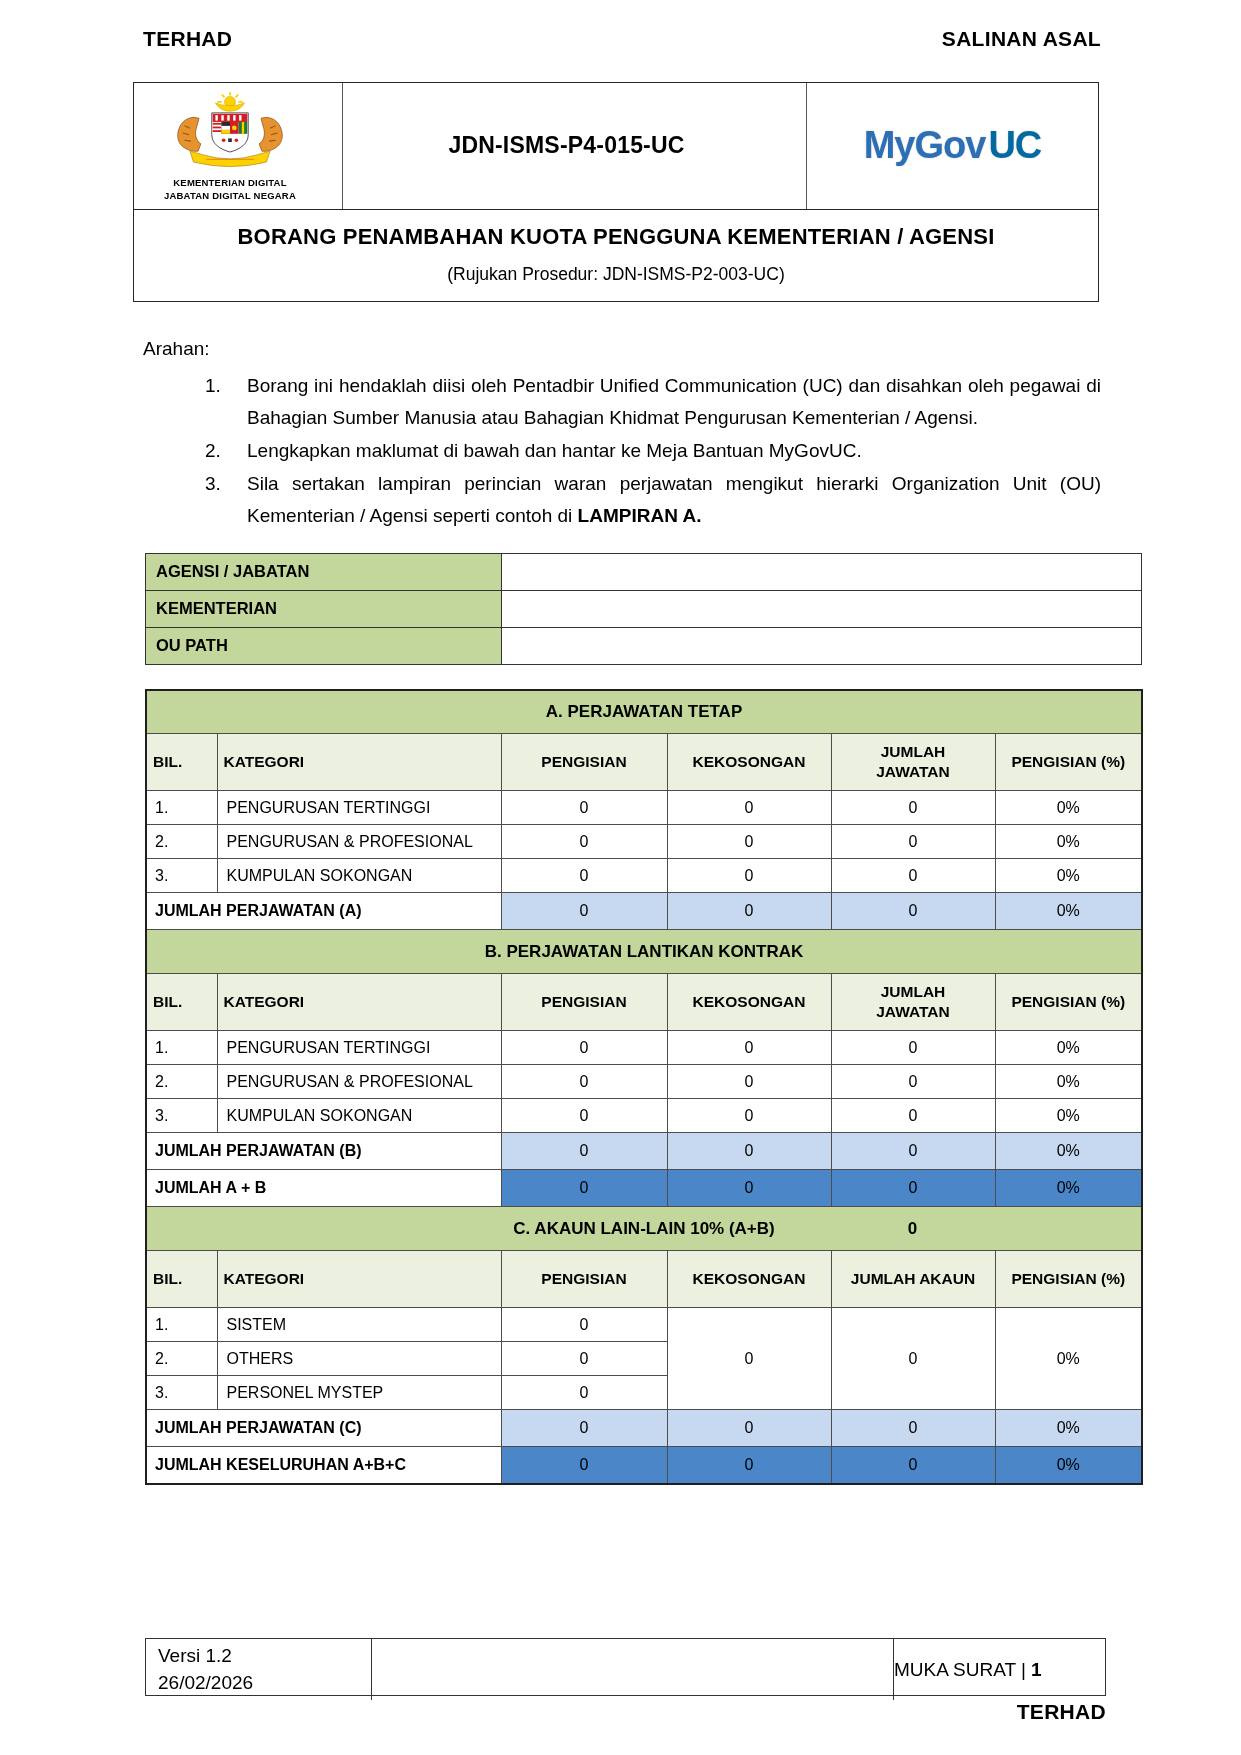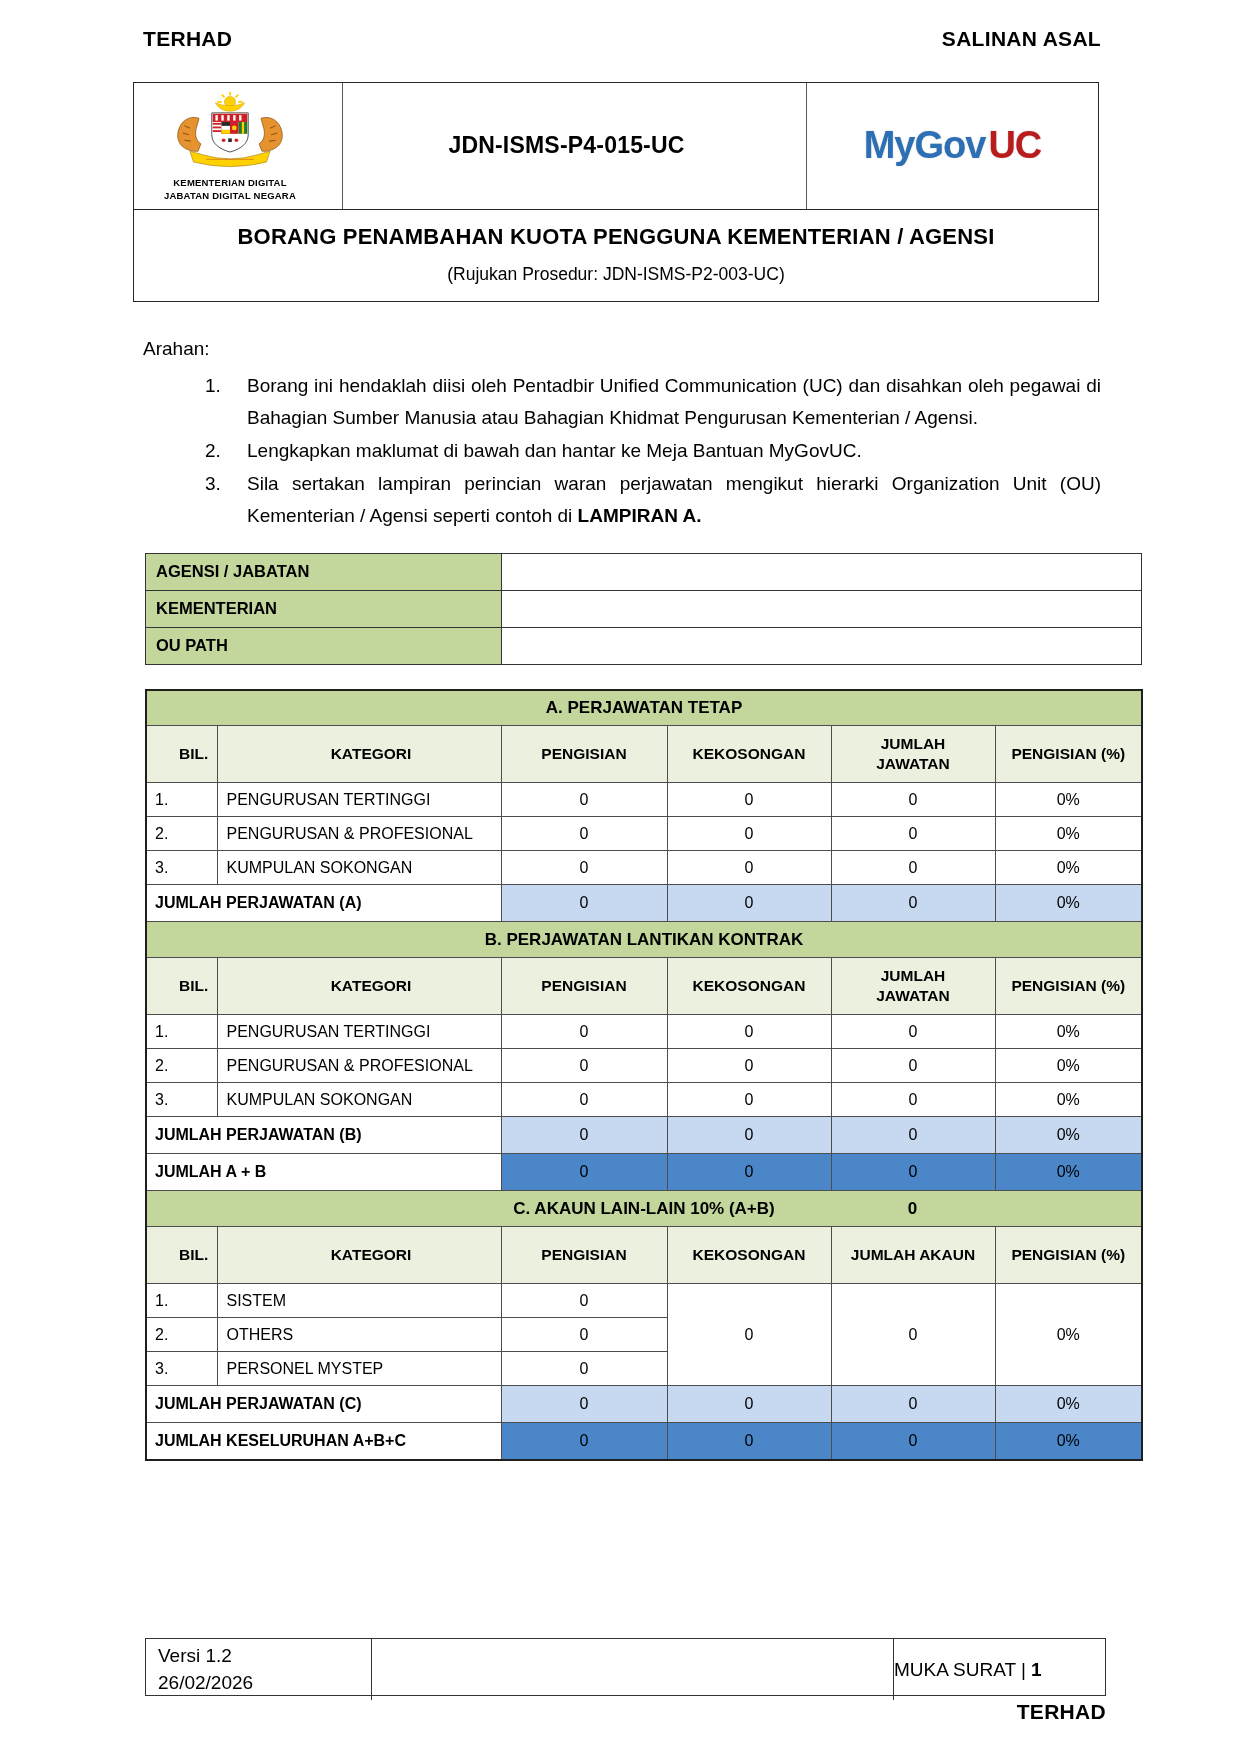--- a/index.html
+++ b/index.html
@@ -14,43 +14,43 @@
   
   .hdr-box { margin:31px 142px 0 133px; border:1.5px solid #262626; }
   .hdr-row1 { display:grid; grid-template-columns:192px 1fr 308px; border-bottom:1.5px solid #262626; }
   .hdr-cell { min-height:121px; display:flex; align-items:center; justify-content:center; }
   .hdr-cell + .hdr-cell { border-left:1.5px solid #595959;margin-left:16px; }
   .logo-cell { flex-direction:column; padding:8px 4px 6px; }
   .logo-text { font-size:9.5px; font-weight:bold; text-align:center; line-height:1.4; letter-spacing:.2px; margin-top:3px; }
   .code-cell { font-weight:bold; font-size:23px; letter-spacing:.2px; }
   .brand-cell { font-size:38px; letter-spacing:-1px; text-shadow:0 0 2px rgba(170,170,170,.55); }
   .brand-my,.brand-gov { color:#2c6fb5; font-weight:600; }
-  .brand-uc { color:#b91c1c; font-weight:bold; margin-left:3px; }
+  .brand-uc { color:#0369a1; font-weight:bold; margin-left:3px; }
   .title-row { padding:14px 12px 16px; text-align:center; }
   .form-title { font-size:22px; font-weight:bold; letter-spacing:.2px; }
   .form-subtitle { font-size:17.5px; margin-top:14px; }
   
   .instructions { margin:36px 140px 0 143px; font-size:19px; }
   .ins-list { margin-top:10px; }
   .ins-item { display:flex; line-height:1.72; padding-left:62px; }
   .ins-num { width:42px; flex:none; }
   .ins-text { flex:1; text-align:justify; }
   
   .org-table { border-collapse:collapse; margin:20px 0 0 145px; }
   .org-table td { border:1.5px solid #333; height:37px; }
   .org-label { width:356px; background:#c3d69b; font-weight:bold; font-size:16.5px; padding-left:10px; }
   .org-value { width:640px; background:#fff; }
   
   .main-table { border-collapse:collapse; margin:24px 0 0 145px; width:996px;
                 table-layout:fixed; border:2px solid #1f1f1f; }
   .main-table td { border:1px solid #4d4d4d; font-size:16px; overflow:hidden; }
-  tr.sec td { background:#c3d69b; font-weight:bold; font-size:17px; text-align:center; height:36px; position:relative; }
+  tr.sec td { background:#c3d69b; font-weight:bold; font-size:17px; text-align:center; height:44px; position:relative; }
   .czero { position:absolute; left:77%; top:50%; transform:translate(-50%,-50%); font-weight:bold; }
   tr.colhdr td { background:#ebf1de; font-weight:bold; font-size:15.5px; text-align:center; height:57px; line-height:1.35; }
-  tr.colhdr td.lft { text-align:center; padding-left:25px;margin-left:32px; }
+  tr.colhdr td.lft { text-align:left; padding-left:6px;margin-left:32px; }
   .wrap-narrow { display:inline-block; max-width:92px; }
   tr.drow td { height:34px; text-align:center; }
   tr.drow td.bil { text-align:left; padding-left:8px; }
   tr.drow td.kat { text-align:left; padding-left:9px; }
   tr.jrow td { height:37px; text-align:center; }
   tr.jrow td.jlabel { text-align:left; padding-left:8px; font-weight:bold; background:#fff; }
   tr.blue td.val { background:#c6d9f0; }
   tr.dblue td.val { background:#4a86c8; }
   
   .footer { position:absolute; left:145px; top:1638px; width:961px; height:58px;

